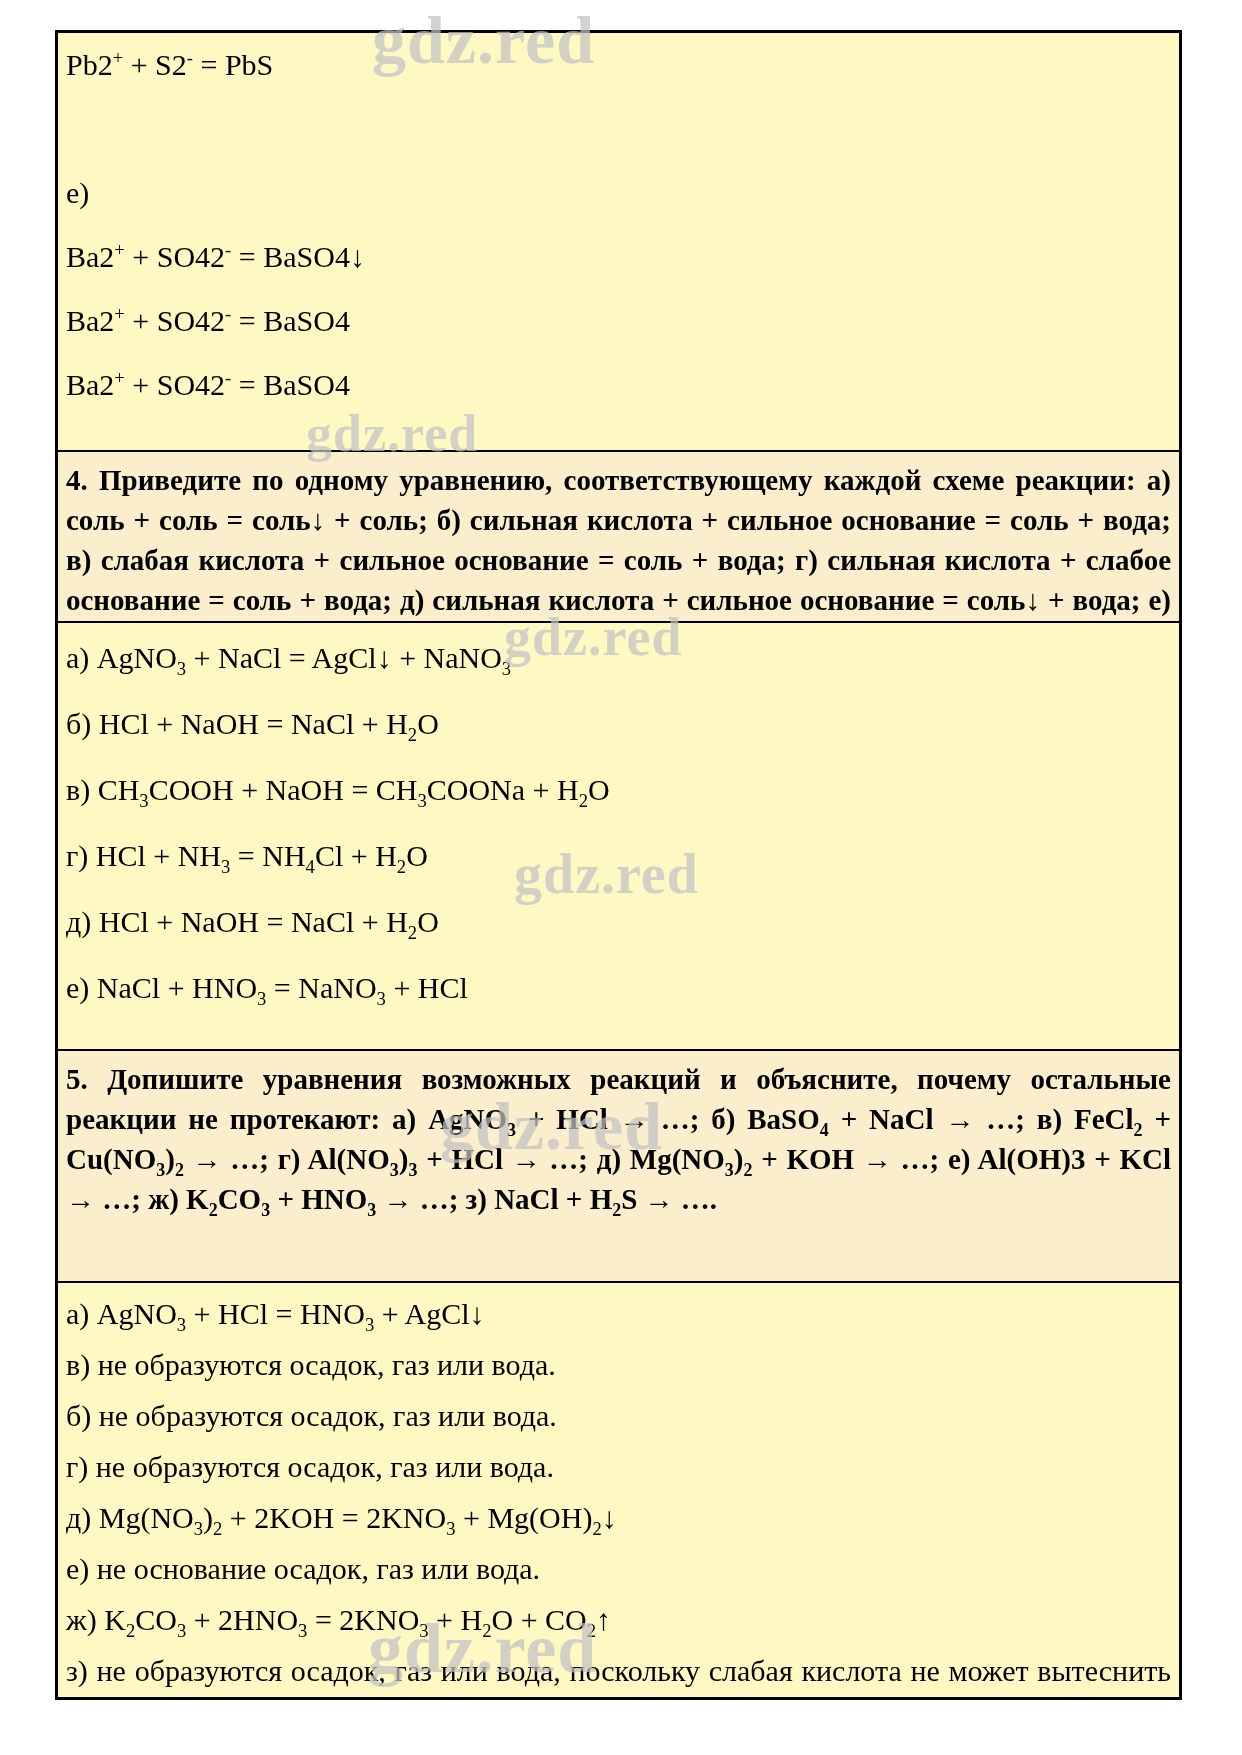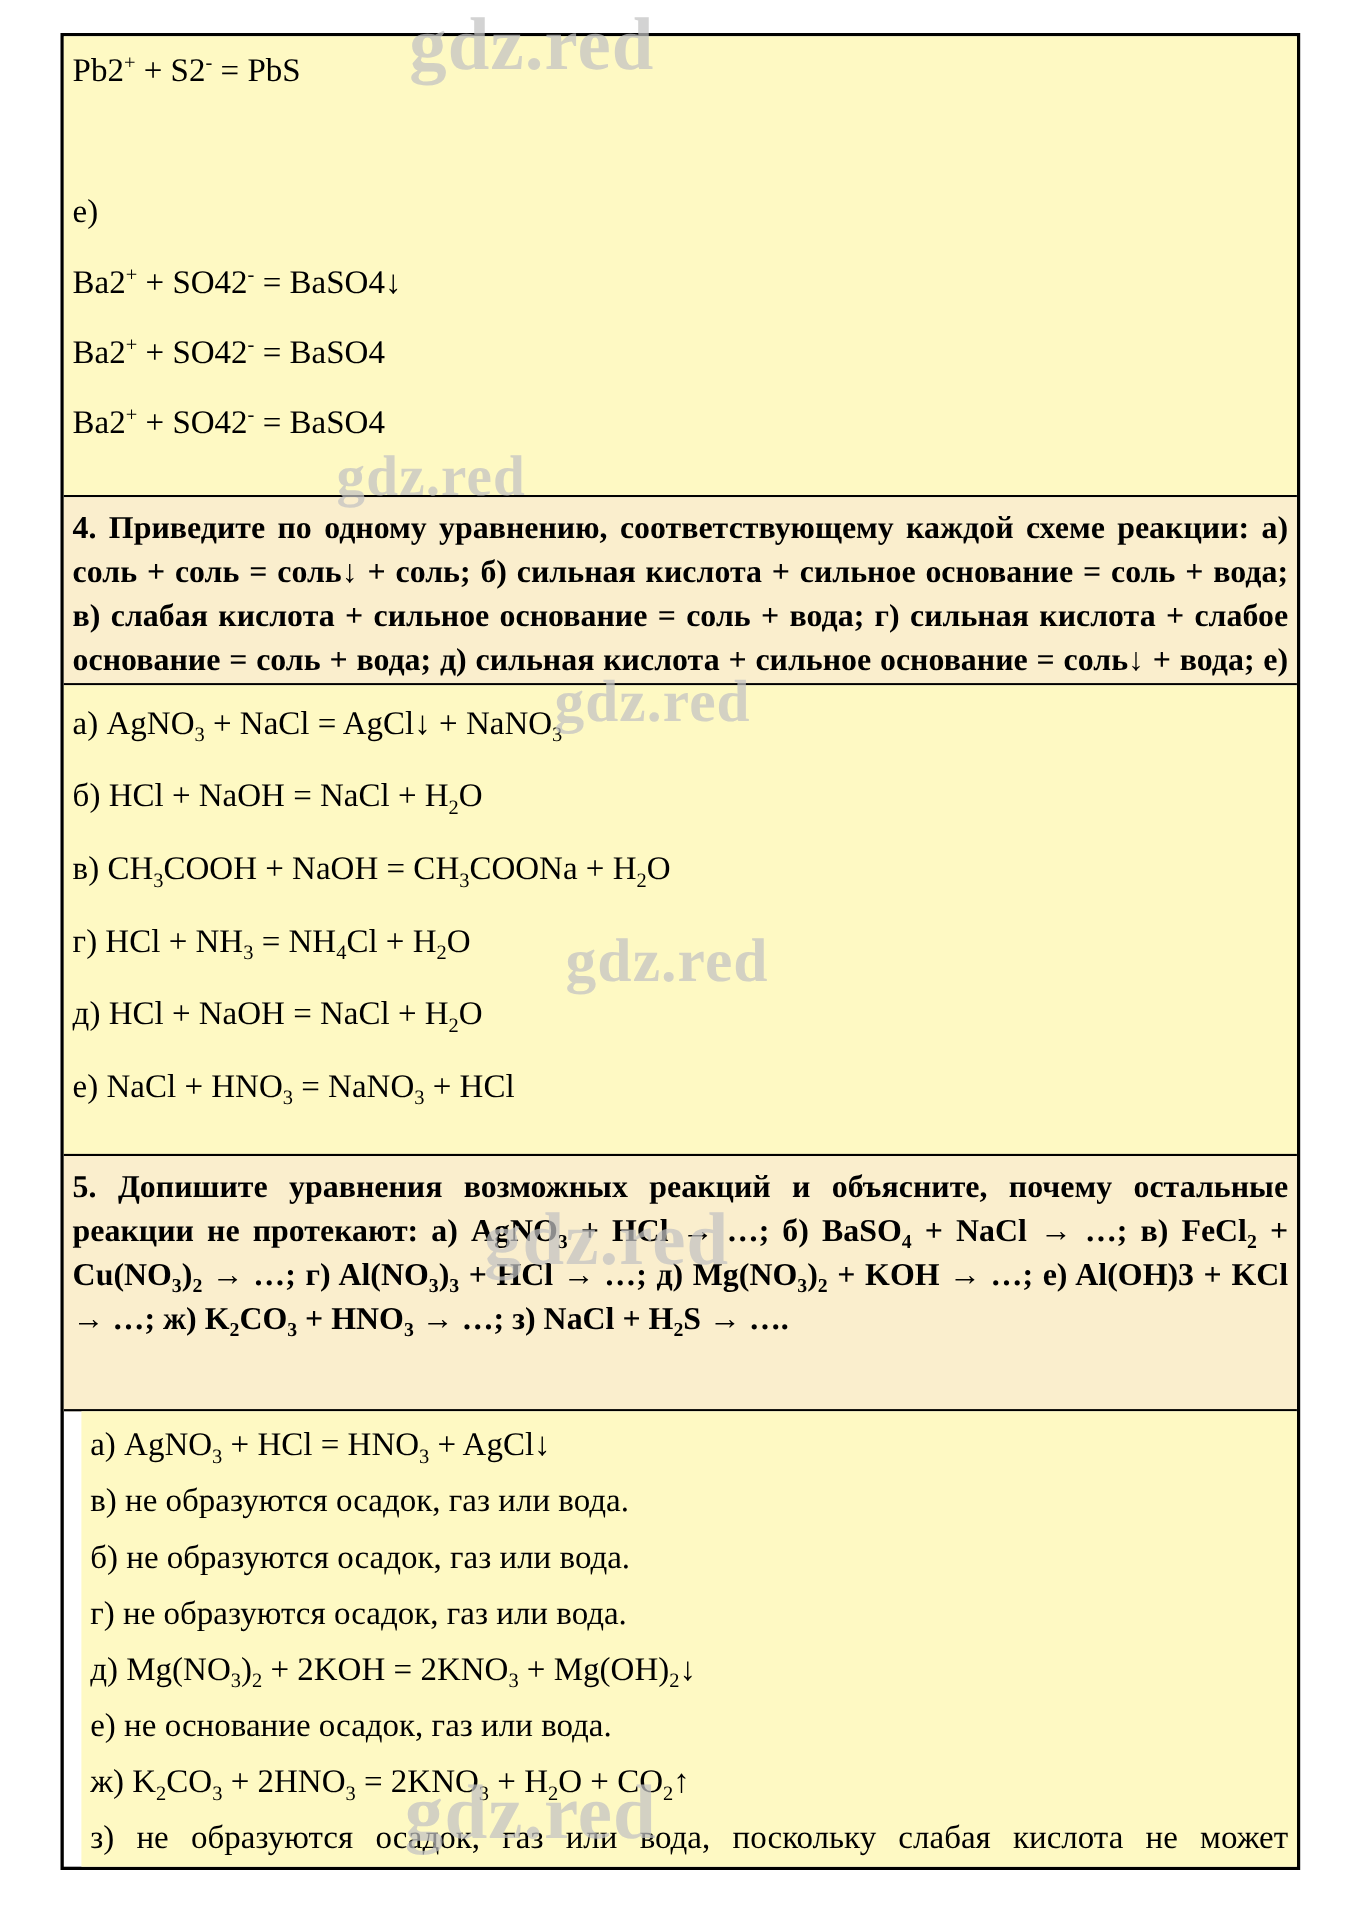--- a/index.html
+++ b/index.html
@@ -32,21 +32,21 @@
     font-weight:bold;
     font-size:29px;
     line-height:40px;
     text-align:justify;
     padding:8px 8px 0 8px;
   }
   .s0 { height:419px; --lh:64px; }
   .s1 { height:171px; }
   .s2 { height:428px; --lh:66px; padding-top:2px; }
   .s3 { height:232px; }
-  .s4 { flex:1; --lh:51px; padding-top:5px;margin-left:16px; }
+  .s4 { flex:1; --lh:51px; padding-top:5px; }
   .line {
     line-height:var(--lh);
     min-height:var(--lh);
     white-space:nowrap;
   }
   .line.stretch {
     white-space:normal;
     text-align:justify;
     text-align-last:justify;
   }

